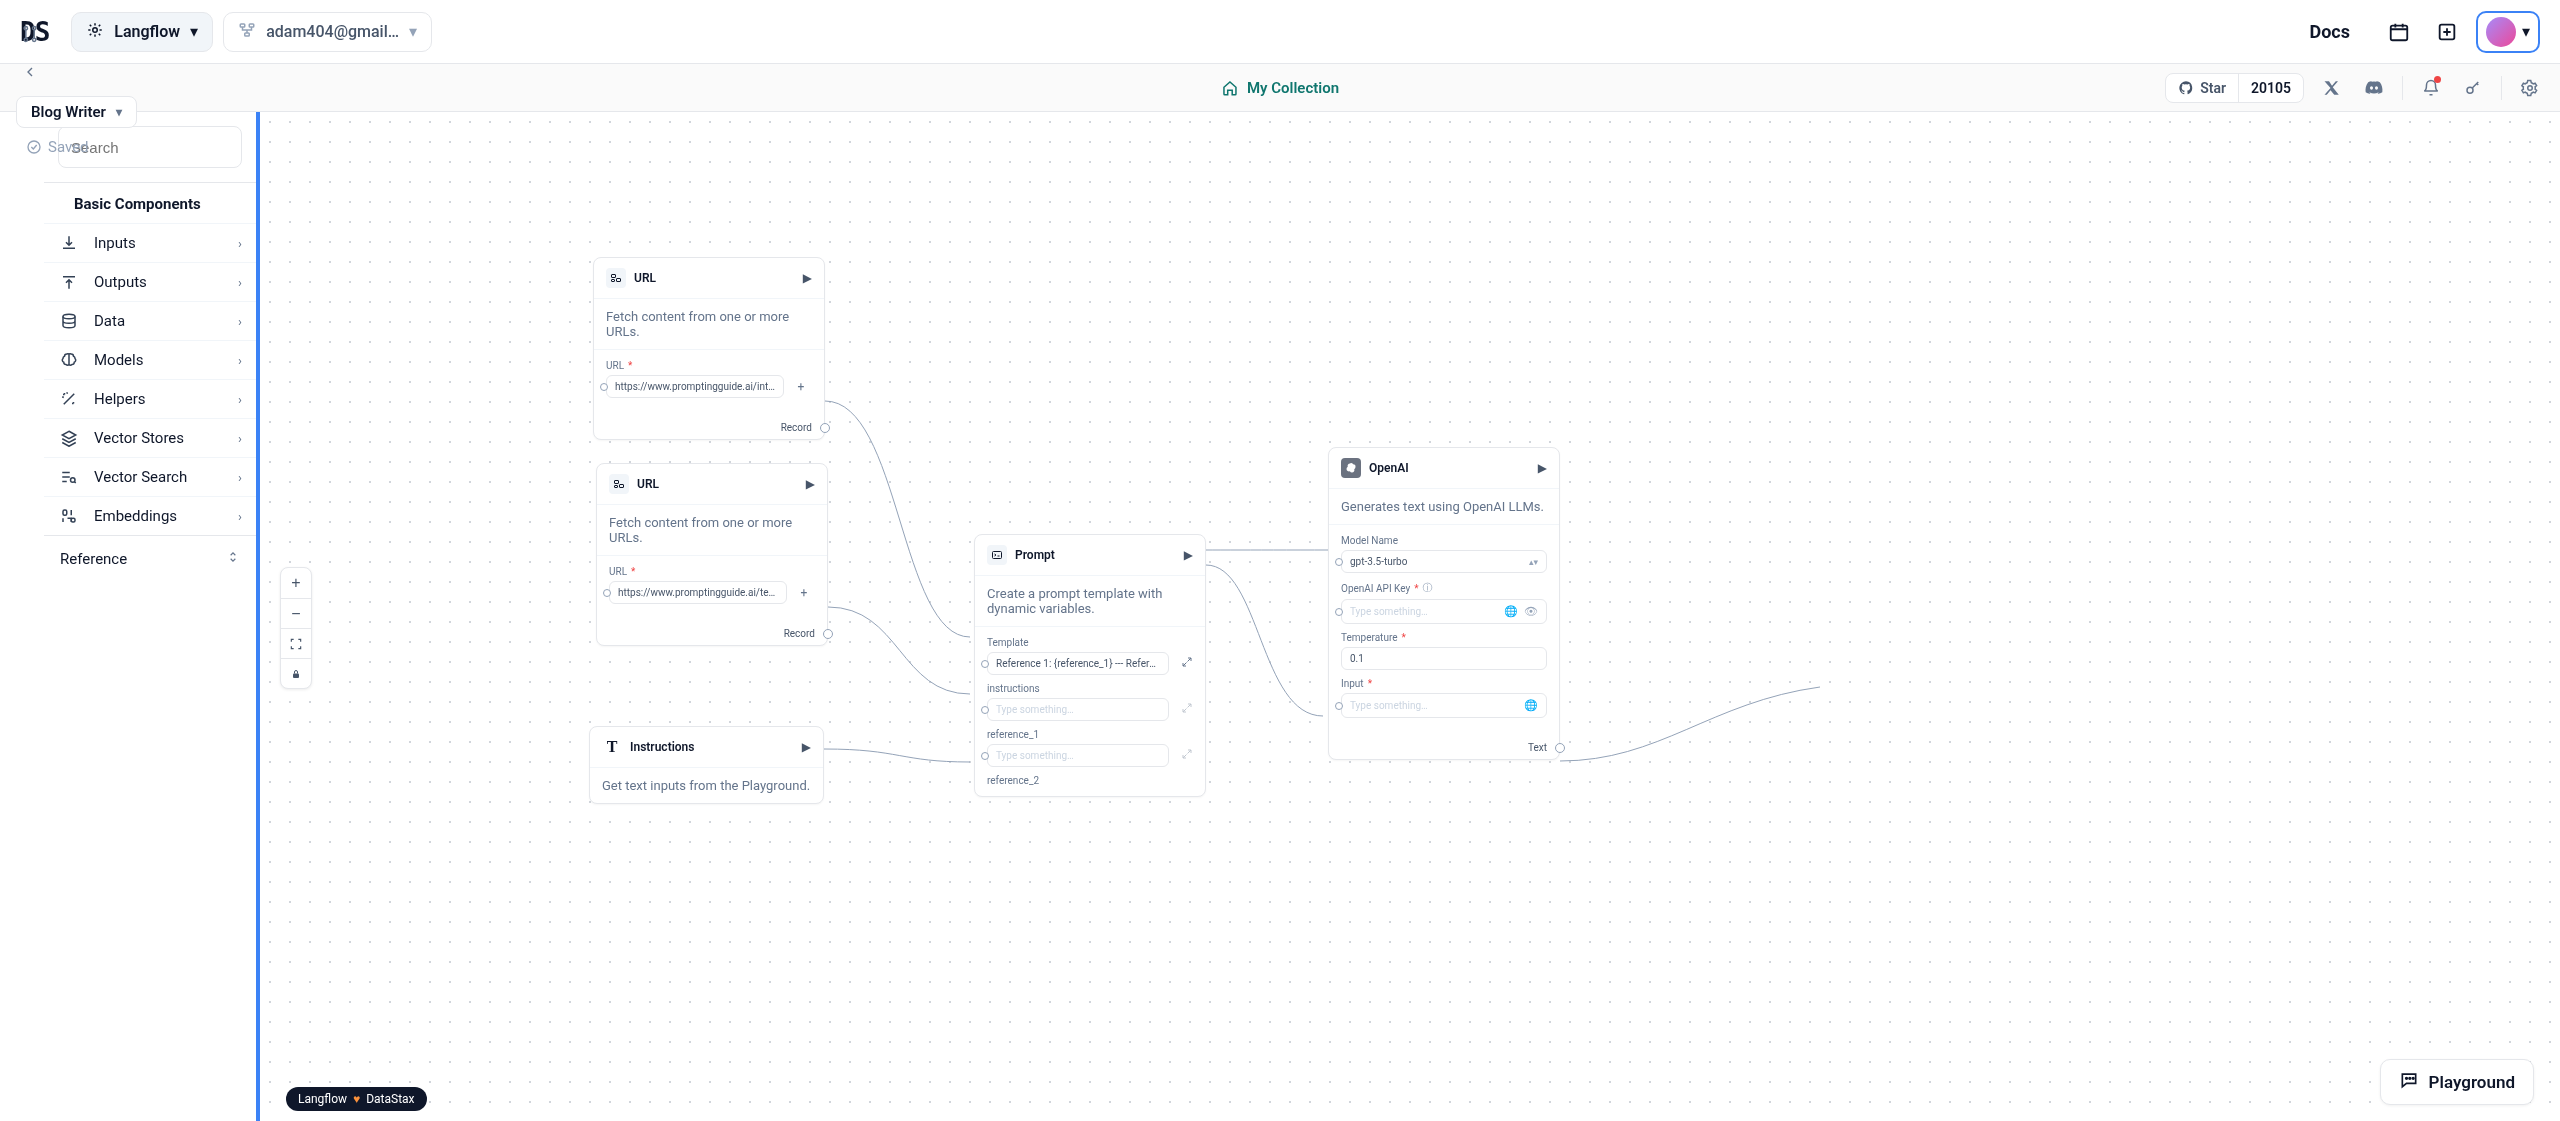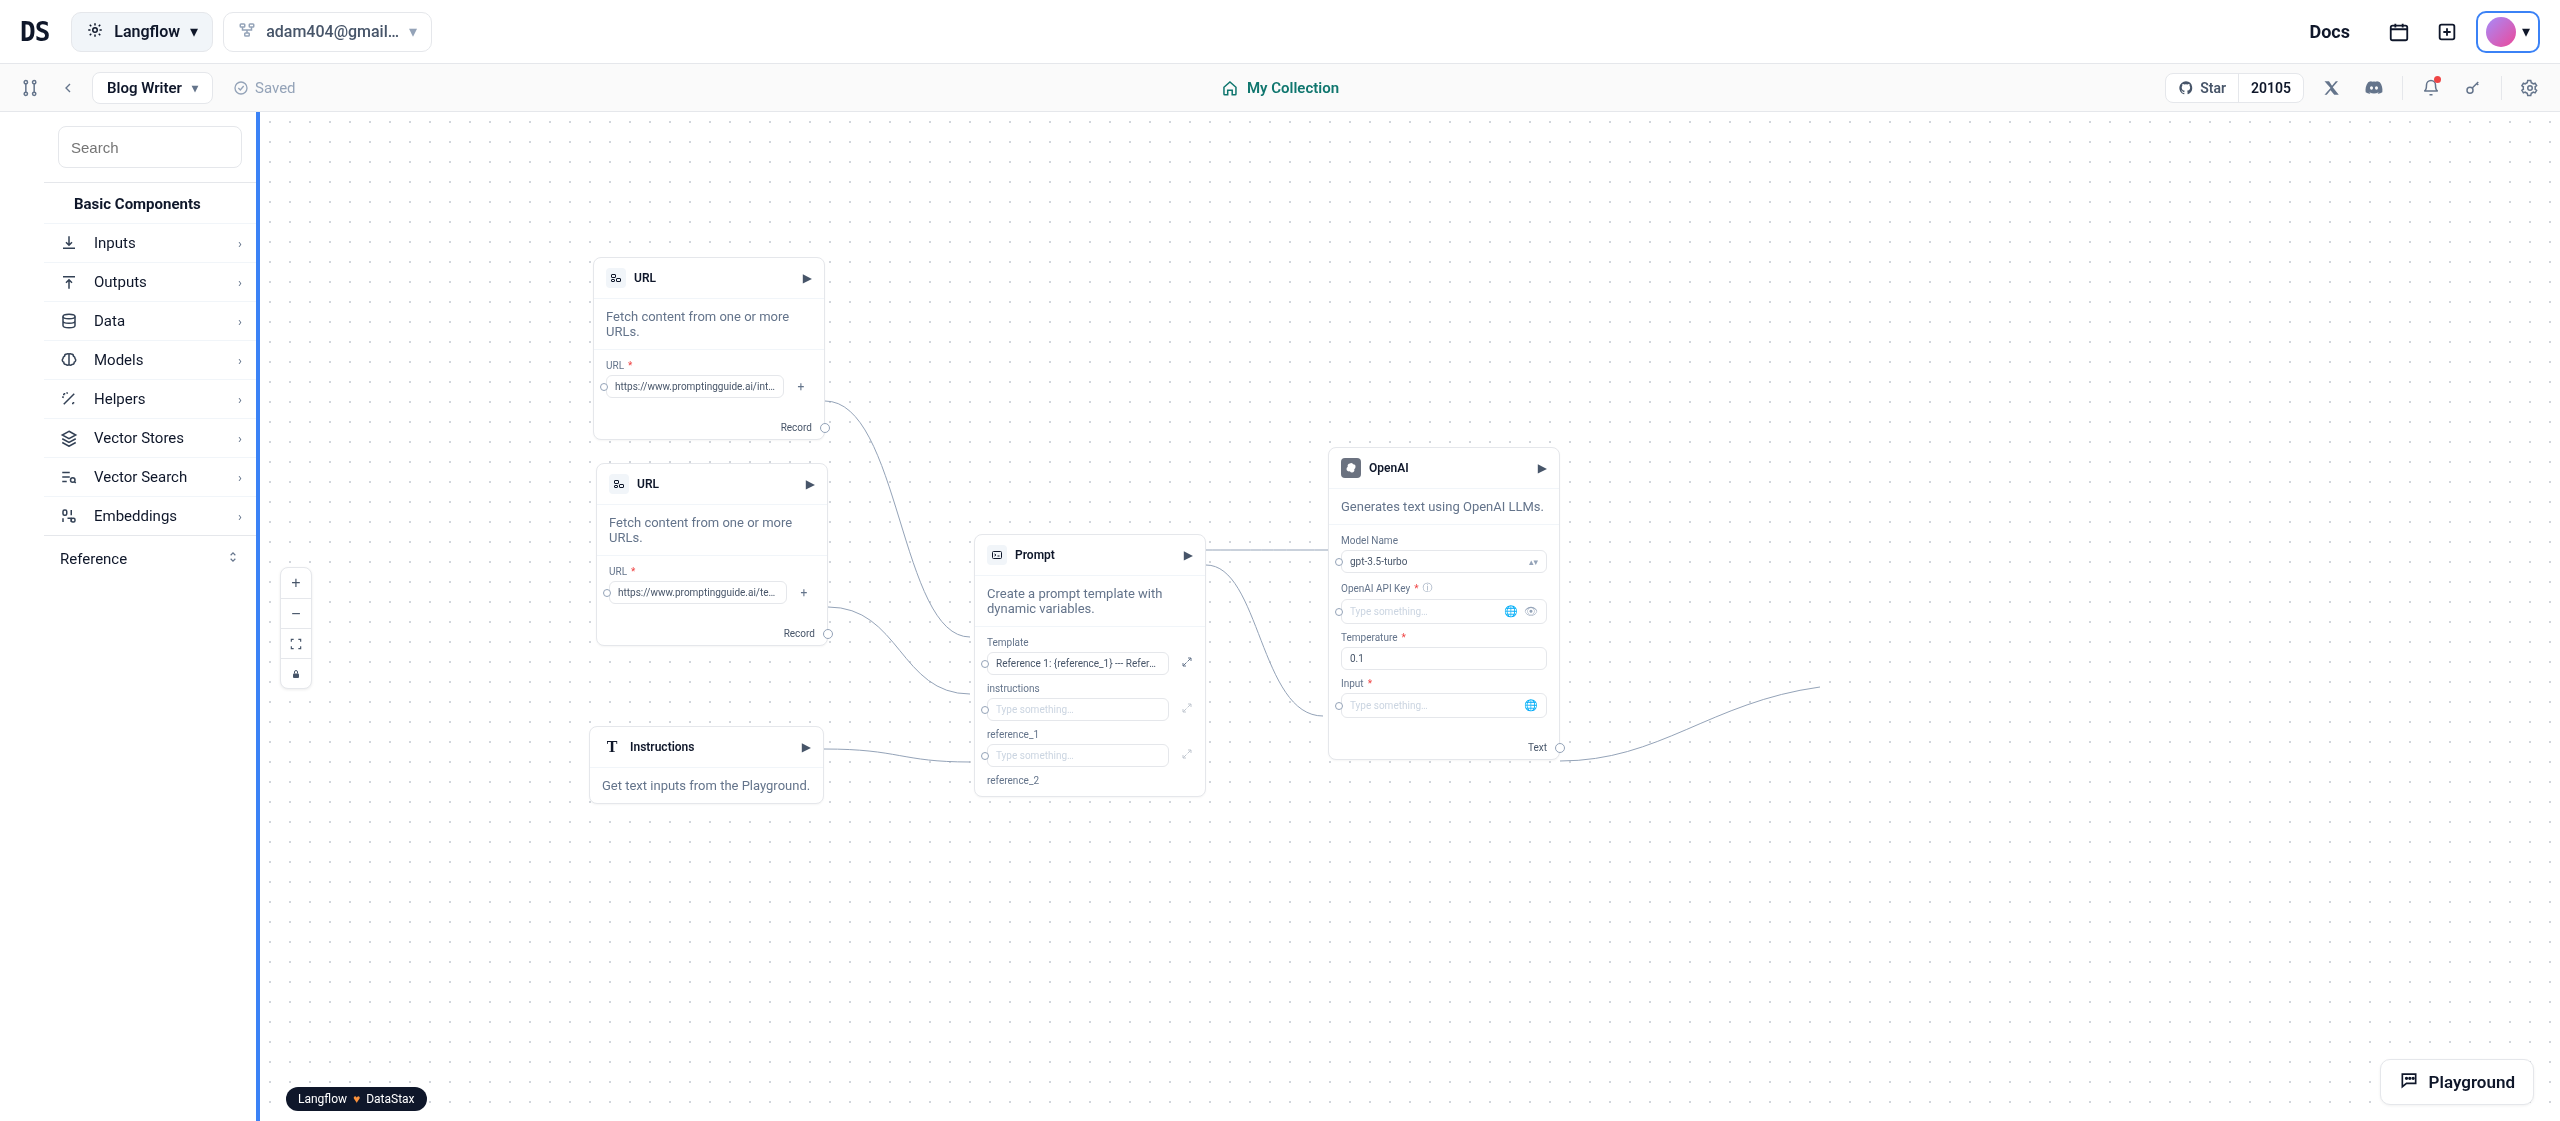--- a/index.html
+++ b/index.html
@@ -8,21 +8,21 @@
 .logo { font-weight: 900; font-size: 26px; letter-spacing: -1px; margin-right: 12px; font-family: monospace; }
 .dd { display: flex; align-items: center; gap: 10px; padding: 8px 14px; border: 1px solid #e5e7eb; border-radius: 10px; cursor: pointer; background: #fff; }
 .dd.gray { background: #f1f5f9; border-color: #e5e7eb; }
 .dd-label { font-size: 16px; font-weight: 600; }
 .spacer { flex: 1; }
 .docs-link { font-size: 18px; font-weight: 700; margin-right: 20px; cursor: pointer; }
 .top-icon { width: 38px; height: 38px; display: flex; align-items: center; justify-content: center; cursor: pointer; font-size: 20px; }
 .avatar-container { display: flex; align-items: center; gap: 6px; border: 2px solid #3b82f6; border-radius: 10px; padding: 4px 8px; cursor: pointer; }
 .avatar { width: 30px; height: 30px; border-radius: 50%; background: linear-gradient(135deg, #a78bfa, #ec4899); }
 .subbar { height: 48px; border-bottom: 1px solid #e5e7eb; display: flex; align-items: center; padding: 0 16px; gap: 12px; background: #fafafa; position: relative; }
-.subbar-left { display: flex; align-items: center; gap: 10px; }
+.subbar-left { display: flex; gap: 10px; flex-direction: column; }
 .icon-btn { width: 28px; height: 28px; display: flex; align-items: center; justify-content: center; cursor: pointer; color: #64748b; }
 .flow-dd { display: flex; align-items: center; gap: 10px; padding: 6px 14px; border: 1px solid #e5e7eb; border-radius: 8px; background: #fff; cursor: pointer; font-weight: 600; font-size: 15px; }
 .saved { display: flex; align-items: center; gap: 6px; color: #94a3b8; font-size: 15px; margin-left: 10px; }
 .breadcrumb { position: absolute; left: 50%; transform: translateX(-50%); display: flex; align-items: center; gap: 8px; font-weight: 600; font-size: 15px; color: #0f766e; }
 .subbar-right { margin-left: auto; display: flex; align-items: center; gap: 14px; }
 .gh-pill { display: flex; border: 1px solid #e5e7eb; border-radius: 8px; overflow: hidden; background: #fff; }
 .gh-pill > div { padding: 6px 12px; display: flex; align-items: center; gap: 6px; font-size: 14px; }
 .gh-pill > div:first-child { border-right: 1px solid #e5e7eb; color: #475569; font-weight: 600; }
 .gh-pill > div:last-child { font-weight: 600; }
 .divider { width: 1px; height: 24px; background: #e5e7eb; }

